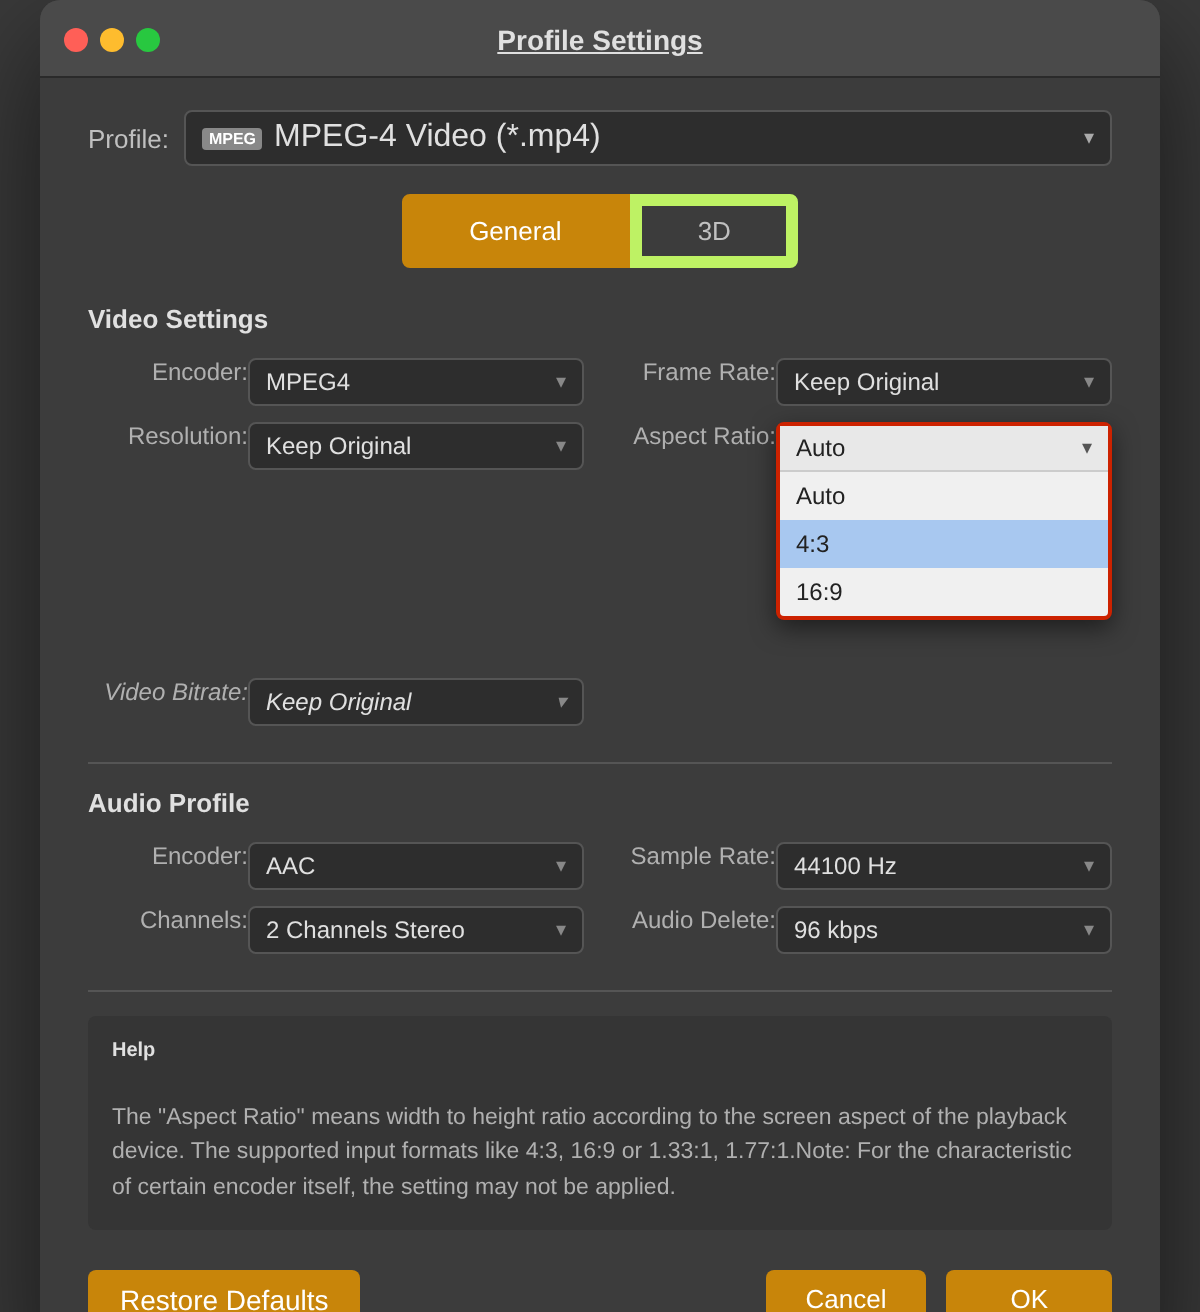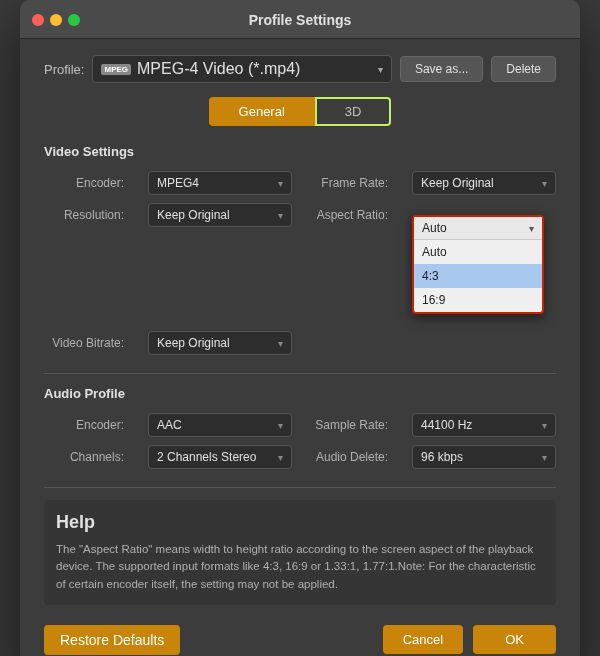--- a/index.html
+++ b/index.html
@@ -46,20 +46,21 @@
     }
 
     .traffic-light.close { background: #ff5f57; }
     .traffic-light.minimize { background: #febc2e; }
     .traffic-light.maximize { background: #28c840; }
 
     .title-bar-title {
       color: #e0e0e0;
       font-size: 14px;
       font-weight: 600;
+      text-decoration: underline;
     }
 
     .content {
       padding: 16px 24px 20px;
     }
 
     .profile-row {
       display: flex;
       align-items: center;
       gap: 8px;
@@ -124,21 +125,21 @@
       display: flex;
       justify-content: center;
       gap: 0;
       margin-bottom: 18px;
     }
 
     .tab {
       padding: 5px 28px;
       font-size: 13px;
       cursor: pointer;
-      border: 2px solid #bef264;
+      border: 6px solid #bef264;
       color: #c0c0c0;
       background: transparent;
     }
 
     .tab.active {
       background: #c8850a;
       border-color: #c8850a;
       color: #fff;
       font-weight: 500;
     }
@@ -164,22 +165,22 @@
     }
 
     .form-grid {
       display: grid;
       grid-template-columns: 1fr 1fr;
       gap: 8px 16px;
     }
 
     .form-row {
       display: flex;
-      align-items: center;
-      gap: 24px;
+      align-items: flex-start;
+      gap: 0;
     }
 
     .form-label {
       color: #b0b0b0;
       font-size: 12px;
       text-align: right;
       min-width: 80px;
       white-space: nowrap;
     }
 
@@ -209,21 +210,21 @@
     
     .aspect-ratio-container {
       position: relative;
       flex: 1;
     }
 
     .aspect-ratio-dropdown {
       position: absolute;
       top: 0;
       left: 0;
-      right: 12px;
+      right: 0;
       background: #f0f0f0;
       border: 2px solid #cc2200;
       border-radius: 4px;
       z-index: 100;
       box-shadow: 0 4px 12px rgba(0,0,0,0.5);
     }
 
     .dropdown-selected {
       display: flex;
       align-items: center;
@@ -264,23 +265,23 @@
     
     .help-section {
       background: #353535;
       border-radius: 4px;
       padding: 12px;
       margin-bottom: 16px;
     }
 
     .help-title {
       color: #e0e0e0;
-      font-size: 18px;
+      font-size: 10px;
       font-weight: 600;
-      margin-bottom: 8px;
+      margin-bottom: 20px;
     }
 
     .help-text {
       color: #b0b0b0;
       font-size: 11.5px;
       line-height: 1.5;
     }
 
     
     .bottom-bar {
@@ -343,24 +344,20 @@
   </div>
 
   <div class="content">
 
     <div class="profile-row">
       <span class="profile-label">Profile:</span>
       <div class="profile-select-wrap">
         <span class="mpeg-badge">MPEG</span>
         <span class="profile-select-text">MPEG-4 Video (*.mp4)</span>
         <span class="chevron-down">▾</span>
-      </div>
-      <div class="profile-buttons">
-        <button class="btn-saveas">Save as...</button>
-        <button class="btn-delete">Delete</button>
       </div>
     </div>
 
     <div class="tabs">
       <div class="tab active">
         <span>General</span>
       </div>
       <div class="tab">
         <span>3D</span>
       </div>
@@ -408,21 +405,21 @@
               <div class="dropdown-option highlighted">
                 <span>4:3</span>
               </div>
               <div class="dropdown-option">
                 <span>16:9</span>
               </div>
             </div>
           </div>
         </div>
 
-        <div class="form-row" style="margin-top:96px;">
+        <div class="form-row" style="margin-top:96px;font-style:italic;">
           <span class="form-label">Video Bitrate:</span>
           <div class="select-wrap">
             <span class="select-text">Keep Original</span>
             <span class="select-chevron">▾</span>
           </div>
         </div>
 
         <div style="margin-top:60px;"></div>
 
       </div>

